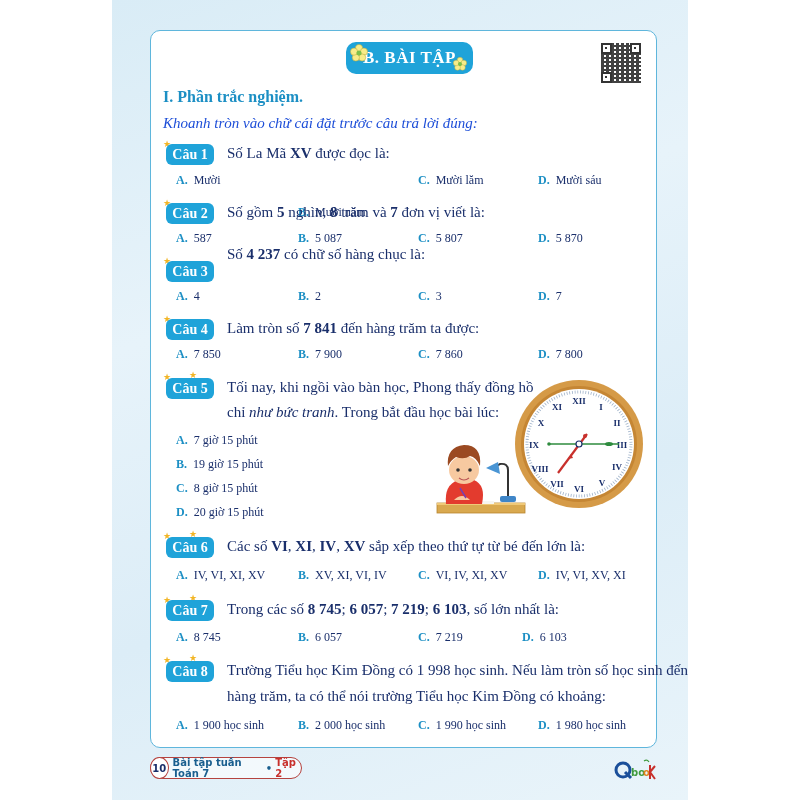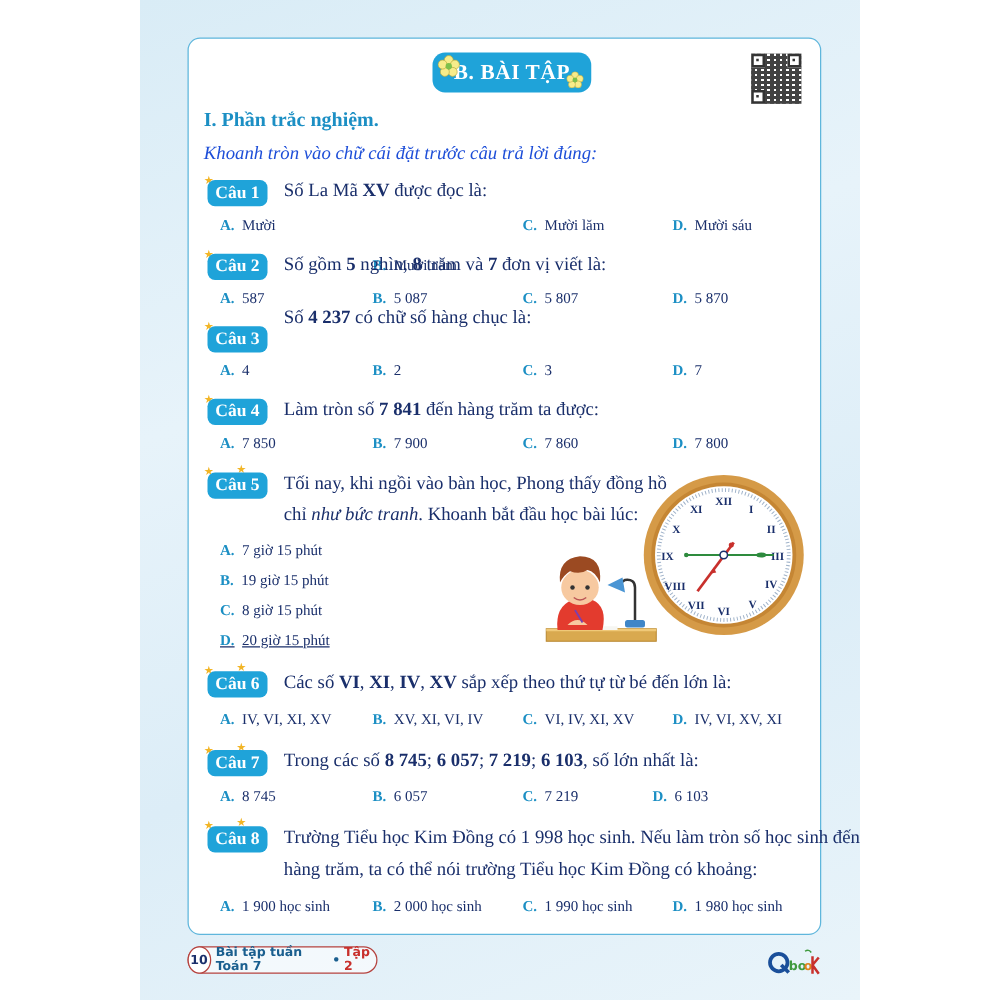--- a/index.html
+++ b/index.html
@@ -162,26 +162,26 @@
 <div class="opt" style="left:418px;top:347px;"><span class="letter">C.</span><span>7 860</span></div>
 <div class="opt" style="left:538px;top:347px;"><span class="letter">D.</span><span>7 800</span></div>
 
 <span class="star" style="left:163px;top:373px;">★</span>
 <span class="star" style="left:189px;top:371px;">★</span>
 <div class="q-badge" style="top:378px;">
     <span>Câu 5</span>
   </div>
 <div class="q-text" style="top:379px;">Tối nay, khi ngồi vào bàn học, Phong thấy đồng hồ</div>
 <div class="q-text" style="top:404px;">
-  <span>chỉ </span><i>như bức tranh</i><span>. Khoanh bắt đầu học bài lúc:</span>
+  <span>chỉ </span><i>như bức tranh</i><span>. Trong bắt đầu học bài lúc:</span>
 </div>
 <div class="opt" style="left:176px;top:433px;"><span class="letter">A.</span><span>7 giờ 15 phút</span></div>
 <div class="opt" style="left:176px;top:457px;"><span class="letter">B.</span><span>19 giờ 15 phút</span></div>
 <div class="opt" style="left:176px;top:481px;"><span class="letter">C.</span><span>8 giờ 15 phút</span></div>
-<div class="opt" style="left:176px;top:505px;text-decoration:underline;"><span class="letter">D.</span><span>20 giờ 15 phút</span></div>
+<div class="opt" style="left:176px;top:505px;"><span class="letter">D.</span><span>20 giờ 15 phút</span></div>
 
 <svg class="boy" viewBox="0 0 110 90">
   <rect x="17" y="73" width="88" height="10" fill="#d9a94f" stroke="#b8862f" stroke-width="0.8"></rect>
   <rect x="17" y="73" width="88" height="2" fill="#f0c978"></rect>
   <rect x="40" y="71" width="34" height="3" fill="#f6f6f2"></rect>
   <path d="M26 74 Q24 55 38 50 L54 50 Q66 55 62 74 Z" fill="#e33b2e"></path>
   <ellipse cx="44" cy="40" rx="15" ry="14" fill="#f7c9a0"></ellipse>
   <path d="M28 36 Q26 17 44 15 Q62 15 60 36 Q56 27 50 26 Q44 30 36 27 Q31 30 28 36 Z" fill="#9b4a22"></path>
   <circle cx="38" cy="40" r="1.8" fill="#333"></circle>
     <circle cx="50" cy="40" r="1.8" fill="#333"></circle>

